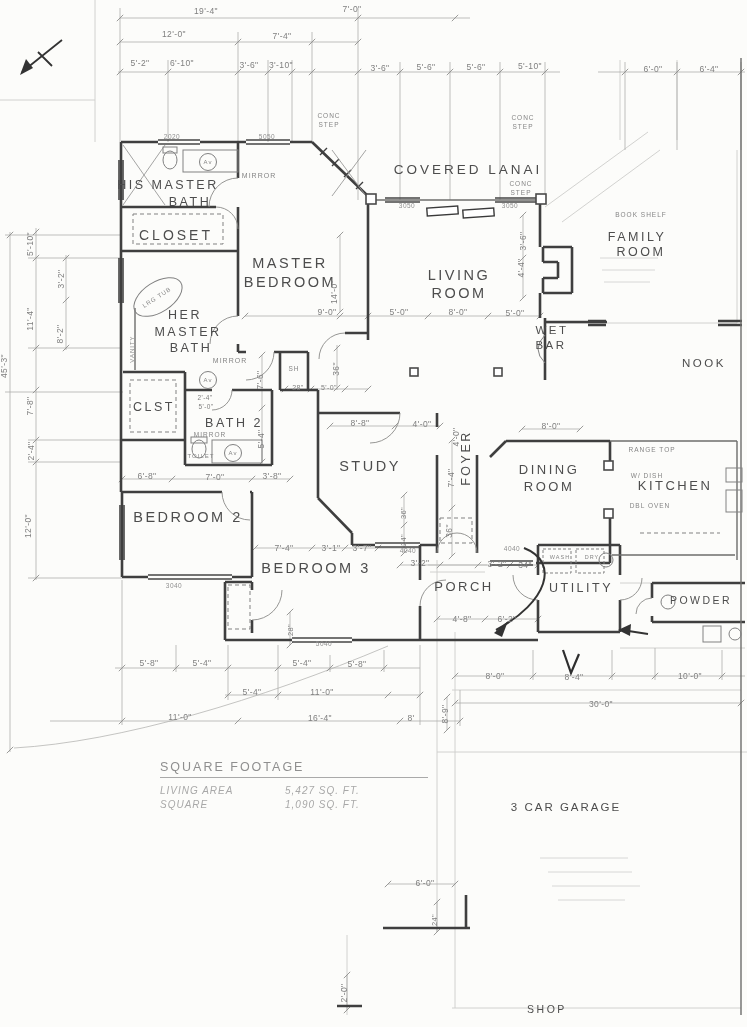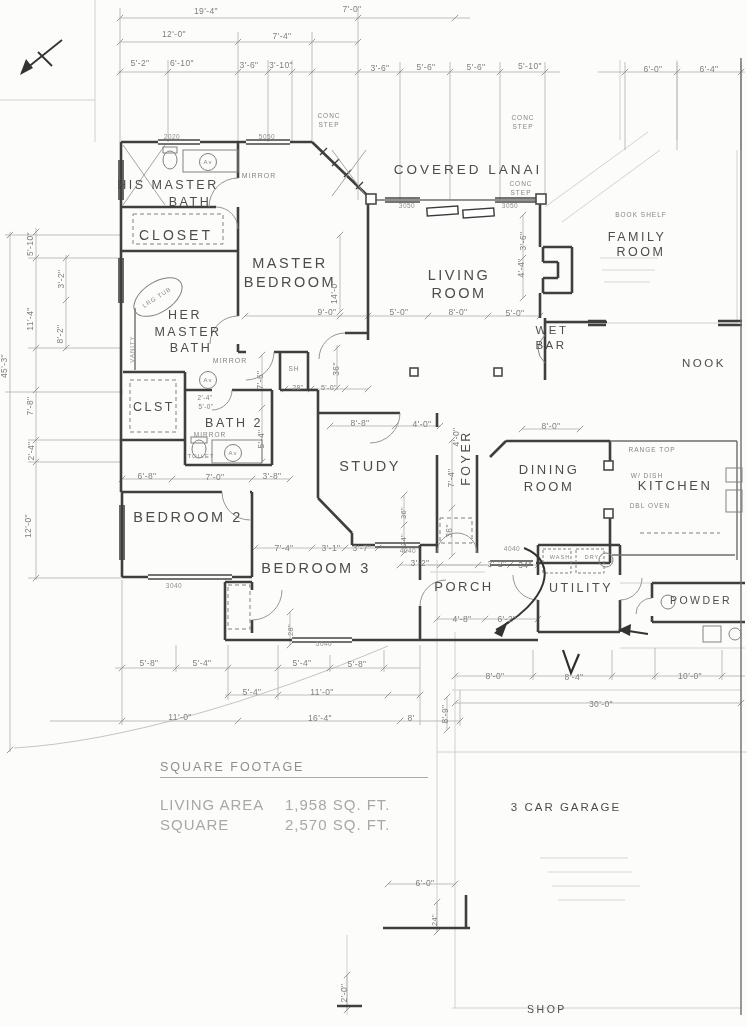--- a/index.html
+++ b/index.html
@@ -6,22 +6,22 @@
   .sheet{position:relative;width:747px;height:1027px;background:#fcfcfa;overflow:hidden;
          font-family:"Liberation Sans",sans-serif;}
   svg{position:absolute;left:0;top:0;}
   svg text{font-family:"Liberation Sans",sans-serif;}
   .room-label{fill:#4d4d4d;font-size:13px;letter-spacing:2.5px;text-anchor:middle;}
   .note-label{fill:#858585;font-size:7px;letter-spacing:1px;text-anchor:middle;}
   .code-label{fill:#8f8f8f;font-size:6.5px;letter-spacing:.5px;text-anchor:middle;}
   .dim-label{fill:#7f7f7f;font-size:8.5px;letter-spacing:.4px;text-anchor:middle;}
   .sqft{position:absolute;left:160px;top:760px;width:268px;color:#9a9a9a;}
   .sqft-heading{font-size:12.5px;letter-spacing:2px;color:#8f8f8f;padding-bottom:3px;
-                border-bottom:1.5px solid #a9a9a9;margin-bottom:18px;}
-  .sqft-row{display:flex;font-size:15px;letter-spacing:1px;color:#a8a8a8;margin-bottom:3px;}
+                border-bottom:1.5px solid #a9a9a9;margin-bottom:7px;}
+  .sqft-row{display:flex;font-size:10px;letter-spacing:1px;color:#a8a8a8;margin-bottom:3px;font-style:italic;}
   .sqft-row .lbl{width:125px;}
 </style>
 </head>
 <body>
 
 <div class="sheet">
 <svg id="plan" width="747" height="1027" viewBox="0 0 747 1027">
 
   <g stroke="#cdcdcb" stroke-width="0.9" fill="none">
     <path d="M95,0 V142 M0,100 H95 M545,323 H737 M737,150 V323 M545,207 L648,132 M562,222 L660,150
@@ -291,20 +291,20 @@
         <text x="425" y="886" class="dim-label">6'-0"</text>
         <text x="437" y="920" class="dim-label" transform="rotate(-90 437 920)" style="font-size: 7.5px;">24"</text>
         <text x="347" y="993" class="dim-label" transform="rotate(-90 347 993)">2'-0"</text>
       </g>
 </svg>
 
 <div class="sqft">
   <div class="sqft-heading">SQUARE FOOTAGE</div>
   <div class="sqft-row">
     <span class="lbl">LIVING AREA</span>
-    <span>1,958 SQ. FT.</span>
+    <span>5,427 SQ. FT.</span>
   </div>
   <div class="sqft-row">
     <span class="lbl">SQUARE</span>
-    <span>2,570 SQ. FT.</span>
+    <span>1,090 SQ. FT.</span>
   </div>
 </div>
 </div>
 
 </body></html>

